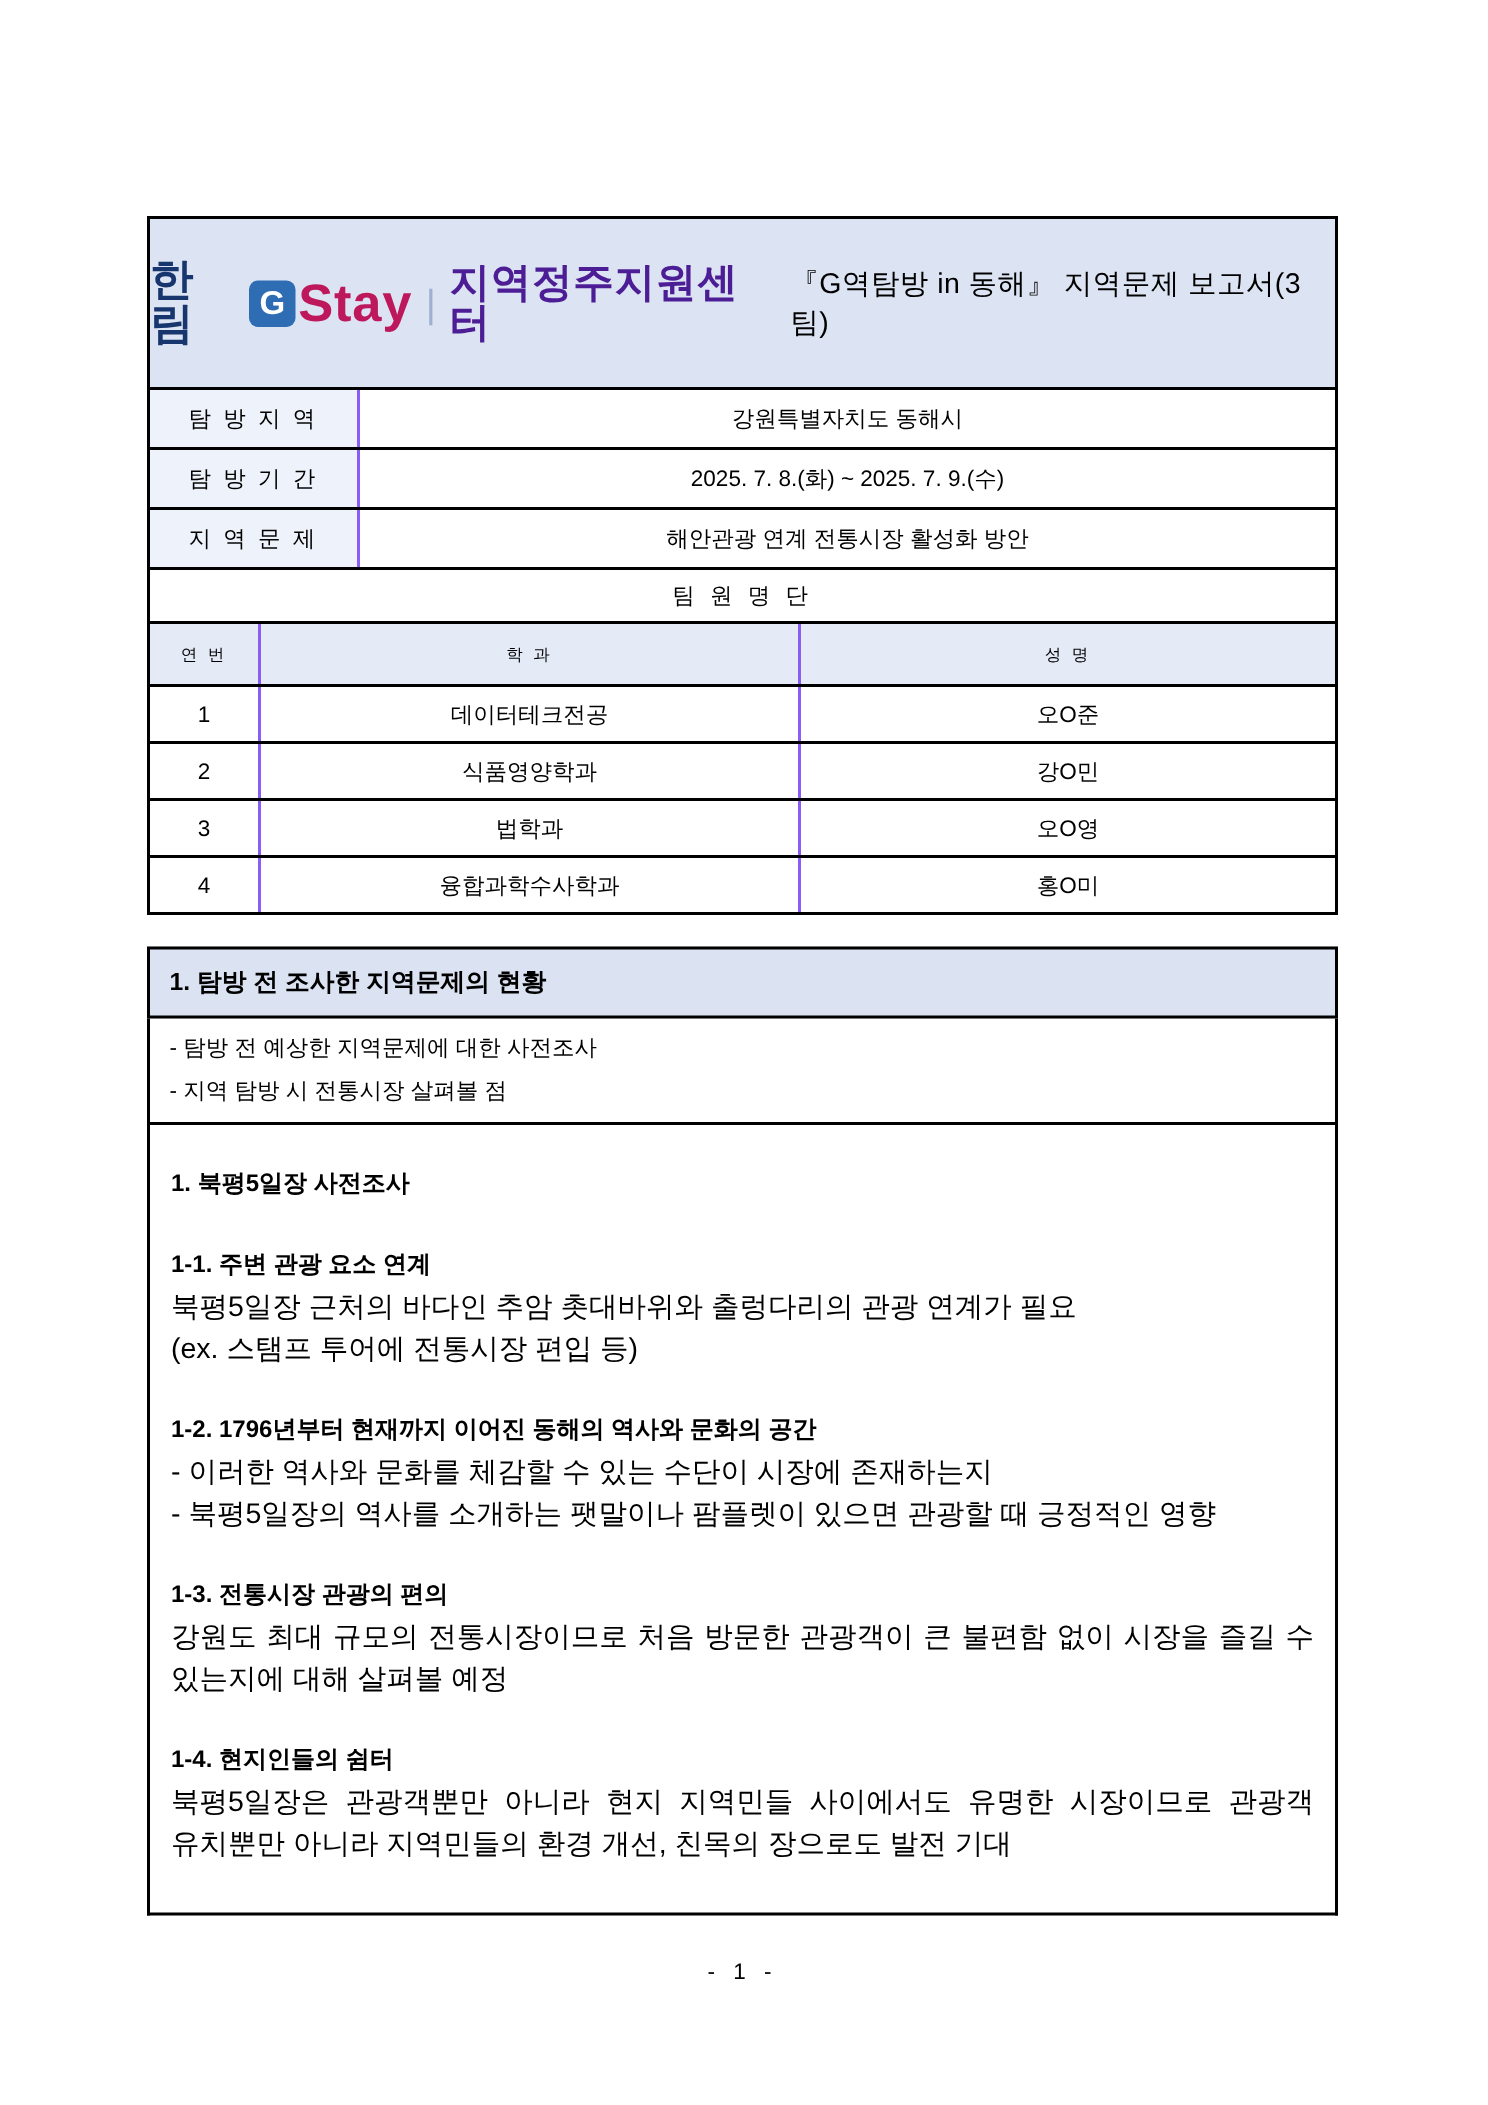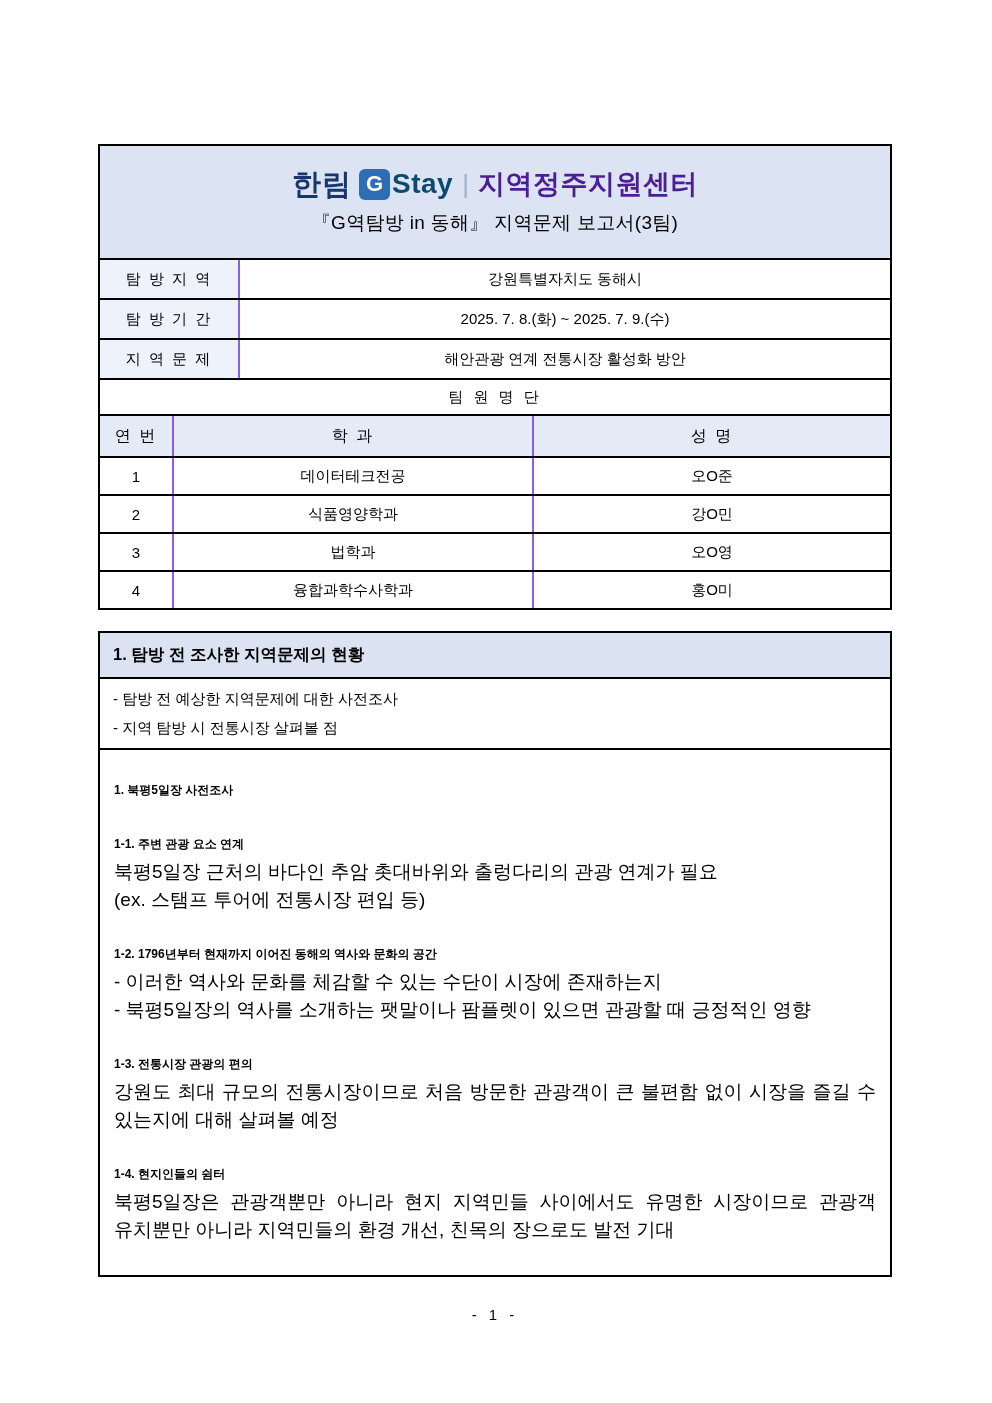--- a/index.html
+++ b/index.html
@@ -11,51 +11,51 @@
     position:relative;
   }
   .page { position:relative; width:992px; height:1403px; overflow:hidden; background:#fff; }
   .doc { position:absolute; left:98px; top:144px; width:794px; }
 
   
   .tbl { border:2px solid #000; }
   .banner {
     background:#dce3f2;
     height:112px;
-    display:flex; flex-direction:column; align-items:center; justify-content:center;
+    display:flex; align-items:center; justify-content:center;
     gap:10px;
   }
   .logo { display:flex; align-items:center; line-height:1; }
   .logo-hallym { font-size:29px; font-weight:bold; color:#17366e; letter-spacing:1px; }
   .logo-gbox {
     display:inline-flex; align-items:center; justify-content:center;
     width:31px; height:31px; margin:0 2px 0 7px;
     background:#2e6cb3; border-radius:6px;
     color:#fff; font-size:22px; font-weight:bold;
   }
-  .logo-stay { font-size:28px; font-weight:bold; color:#0c4a6e; letter-spacing:0.5px; }
+  .logo-stay { font-size:35px; font-weight:bold; color:#be185d; letter-spacing:0.5px; }
   .logo-divider { font-size:26px; color:#9eb0d0; margin:0 9px; font-weight:normal; }
   .logo-center { font-size:27px; font-weight:bold; color:#4c1d95; letter-spacing:0.5px; }
   .doc-title { font-size:19px; color:#000; letter-spacing:0.3px; }
 
   .row { display:flex; border-top:2px solid #000; }
   .cell { display:flex; align-items:center; justify-content:center; }
   .cell + .cell { border-left:2px solid #8b5cf6; }
 
   .info-row { height:40px; }
   .info-label {
     width:138px; background:#eef2fb;
     font-size:15px; letter-spacing:2px;
   }
   .info-value { flex:1; font-size:15px; }
 
   .team-row { height:36px; justify-content:center; font-size:15px; letter-spacing:3px; }
 
   .roster-header { height:42px; background:#e5eaf7; }
-  .roster-header .cell { font-size:16px; letter-spacing:2px; }
+  .roster-header .cell { font-size:11px; letter-spacing:2px; }
   .roster-row { height:38px; }
   .roster-row .cell { font-size:15px; }
   .col-no { width:72px; }
   .col-dept { width:360px; }
   .col-name { flex:1; }
 
   
   .sec { margin-top:21px; }
   .sec-header {
     border:2px solid #000;
@@ -71,21 +71,21 @@
   }
   .sec-intro .line { font-size:15px; line-height:29px; }
   .sec-content {
     border:2px solid #000; border-top:none;
     height:527px;
     padding:10px 14px;
     overflow:hidden;
   }
   .group { margin-top:26px; }
   .group:first-child { margin-top:16px; }
-  .group-heading { font-size:12px; font-weight:bold; line-height:28px; }
+  .group-heading { font-size:16px; font-weight:bold; line-height:28px; }
   .group-line {
     font-size:19px; line-height:28px;
     text-align:justify; word-break:keep-all;
   }
 
   .page-number {
     position:absolute; left:98px; top:1306px; width:794px;
     text-align:center; font-size:15px; letter-spacing:4px;
   }
 </style>

